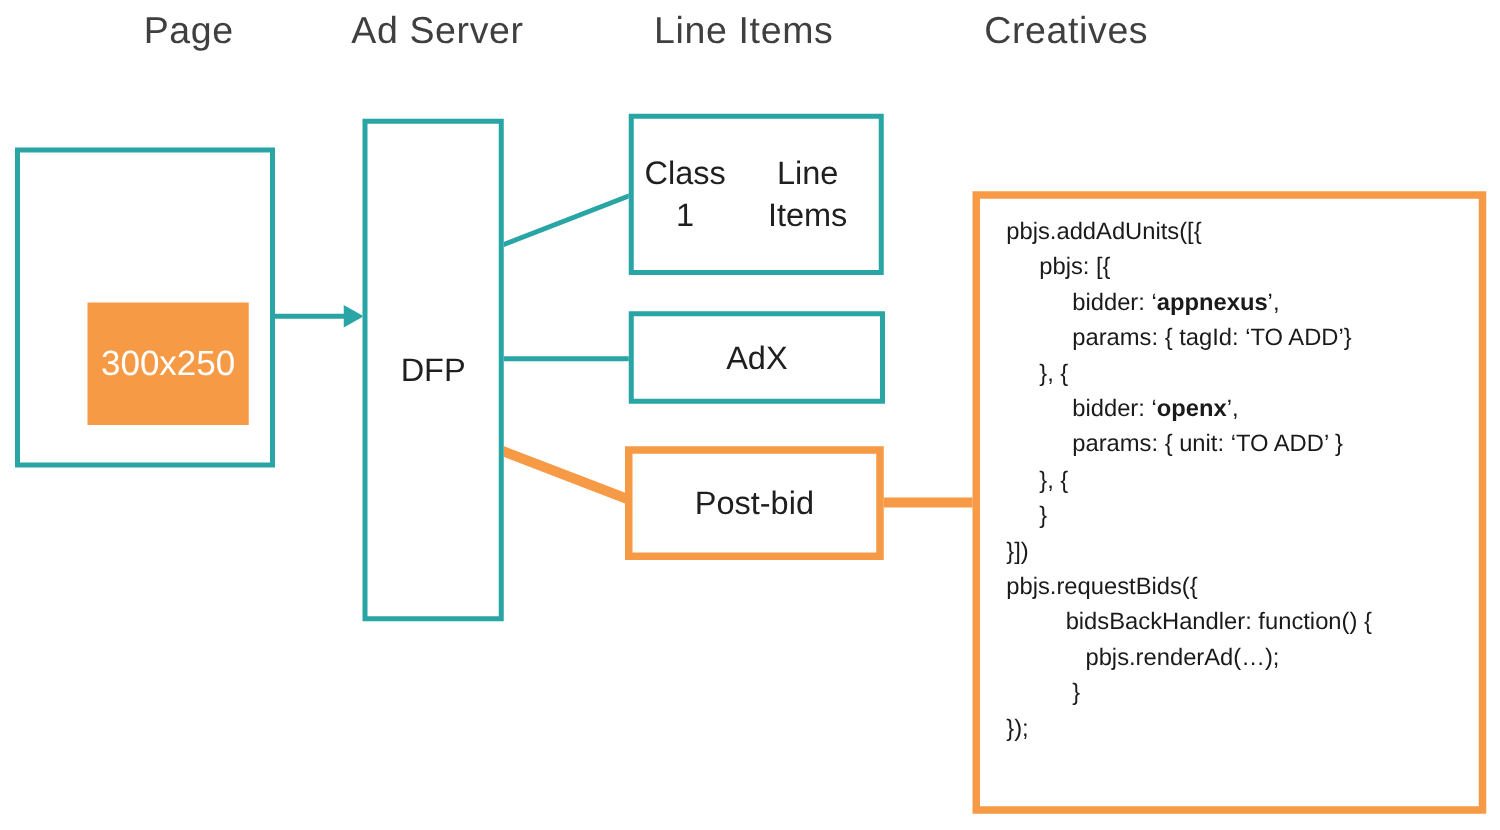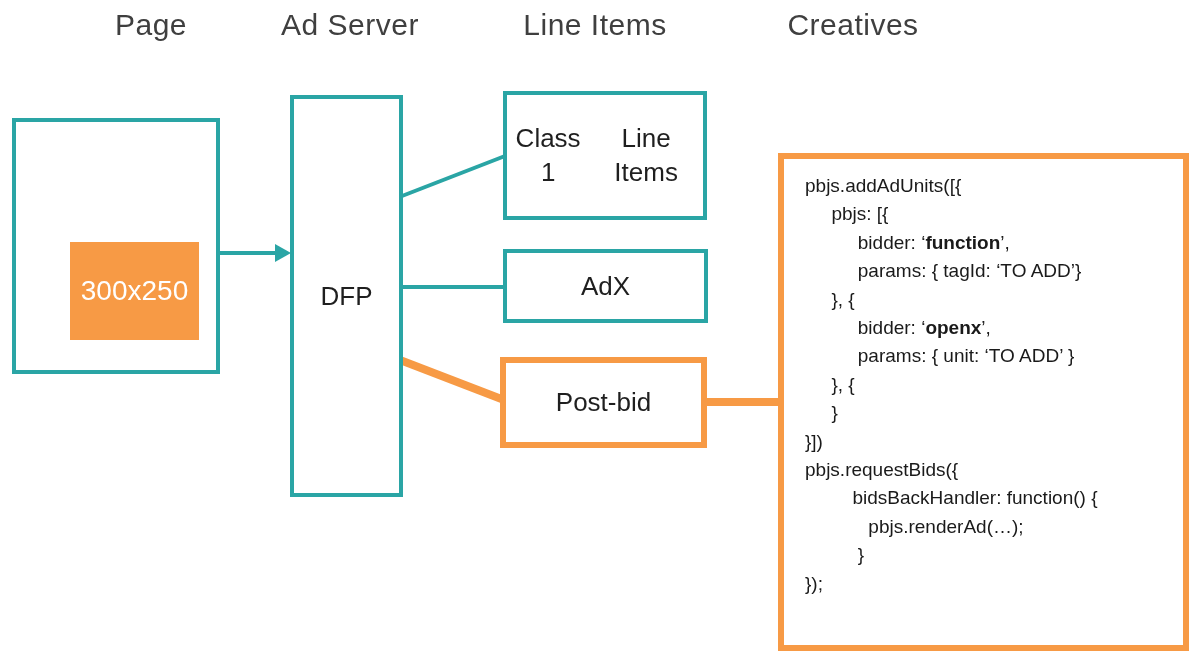--- a/index.html
+++ b/index.html
@@ -99,21 +99,21 @@
   <div class="box teal-box" id="adx-box">
     <span>AdX</span>
   </div>
   <div class="box orange-box" id="postbid-box">
     <span>Post-bid</span>
   </div>
 
   <div id="code-box">
       <div class="code-line">pbjs.addAdUnits([{</div>
       <div class="code-line">     pbjs: [{</div>
-      <div class="code-line">          bidder: ‘<b>function</b>’,</div>
+      <div class="code-line">          bidder: ‘<b>appnexus</b>’,</div>
       <div class="code-line">          params: { tagId: ‘TO ADD’}</div>
       <div class="code-line">     }, {</div>
       <div class="code-line">          bidder: ‘<b>openx</b>’,</div>
       <div class="code-line">          params: { unit: ‘TO ADD’ }</div>
       <div class="code-line">     }, {</div>
       <div class="code-line">     }</div>
       <div class="code-line">}])</div>
       <div class="code-line">pbjs.requestBids({</div>
       <div class="code-line">         bidsBackHandler: function() {</div>
       <div class="code-line">            pbjs.renderAd(…);</div>

